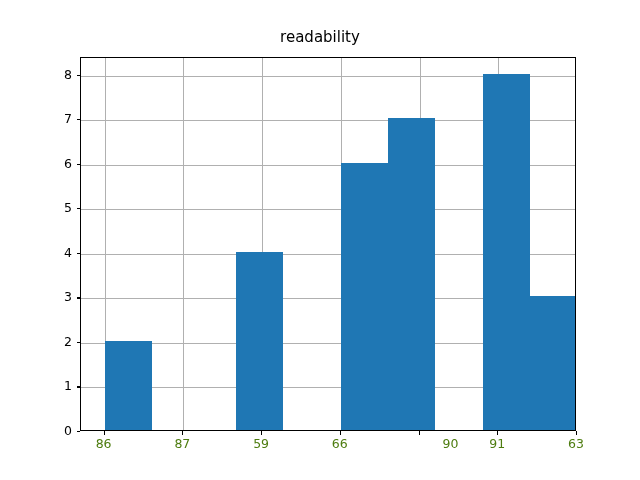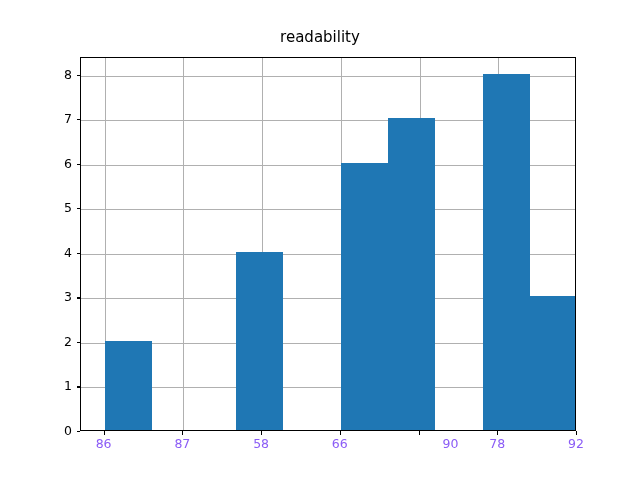--- a/index.html
+++ b/index.html
@@ -75,21 +75,21 @@
     left: 44px;
     top: 0;
     width: 28px;
     height: 480px;
   }
   .xtick-label {
     position: absolute;
     top: 0;
     text-align: center;
     font-size: 12.5px;
-    color: #8b5cf6;
+    color: #4d7c0f;
     line-height: 12px;
     white-space: nowrap;
     transform: translateX(-50%);
   }
   #xtick-labels {
     position: absolute;
     left: 0;
     top: 438px;
     width: 640px;
     height: 20px;
@@ -150,25 +150,25 @@
       <div class="ytick-label" style="top: 291.429px;">3</div>
       <div class="ytick-label" style="top: 246.905px;">4</div>
       <div class="ytick-label" style="top: 202.381px;">5</div>
       <div class="ytick-label" style="top: 157.857px;">6</div>
       <div class="ytick-label" style="top: 113.333px;">7</div>
       <div class="ytick-label" style="top: 68.8095px;">8</div>
     </div>
   <div id="xtick-labels">
       <div class="xtick-label" style="left: 103.619px;">86</div>
       <div class="xtick-label" style="left: 182.349px;">87</div>
-      <div class="xtick-label" style="left: 261.079px;">58</div>
+      <div class="xtick-label" style="left: 261.079px;">59</div>
       <div class="xtick-label" style="left: 339.81px;">66</div>
       <div class="xtick-label" style="left: 418.54px; margin-left: 32px;">90</div>
-      <div class="xtick-label" style="left: 497.27px;">78</div>
-      <div class="xtick-label" style="left: 576px;">92</div>
+      <div class="xtick-label" style="left: 497.27px;">91</div>
+      <div class="xtick-label" style="left: 576px;">63</div>
     </div>
   <div id="tick-marks">
       <div class="ytick-mark" style="left: 76.5px; top: 431px;"></div>
       <div class="ytick-mark" style="left: 76.5px; top: 386.476px;"></div>
       <div class="ytick-mark" style="left: 76.5px; top: 341.952px;"></div>
       <div class="ytick-mark" style="left: 76.5px; top: 297.429px;"></div>
       <div class="ytick-mark" style="left: 76.5px; top: 252.905px;"></div>
       <div class="ytick-mark" style="left: 76.5px; top: 208.381px;"></div>
       <div class="ytick-mark" style="left: 76.5px; top: 163.857px;"></div>
       <div class="ytick-mark" style="left: 76.5px; top: 119.333px;"></div>

